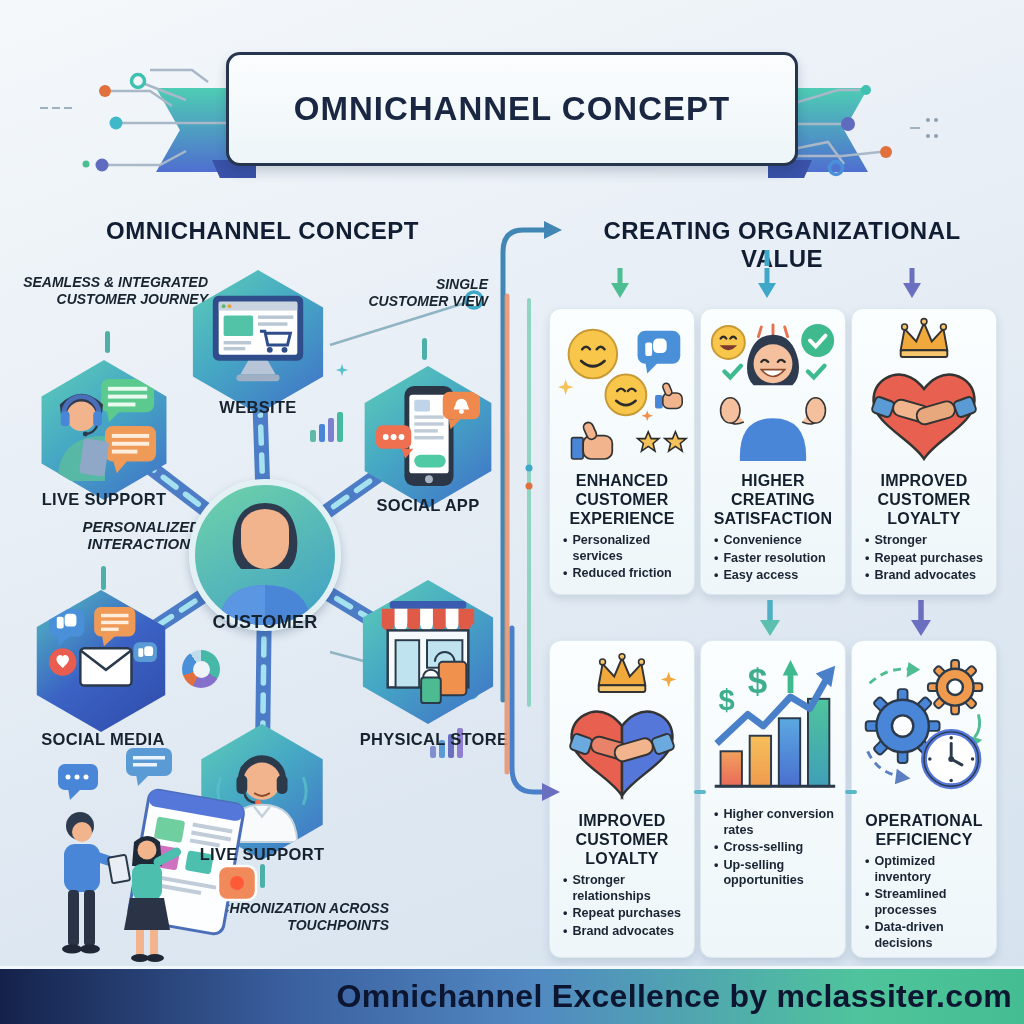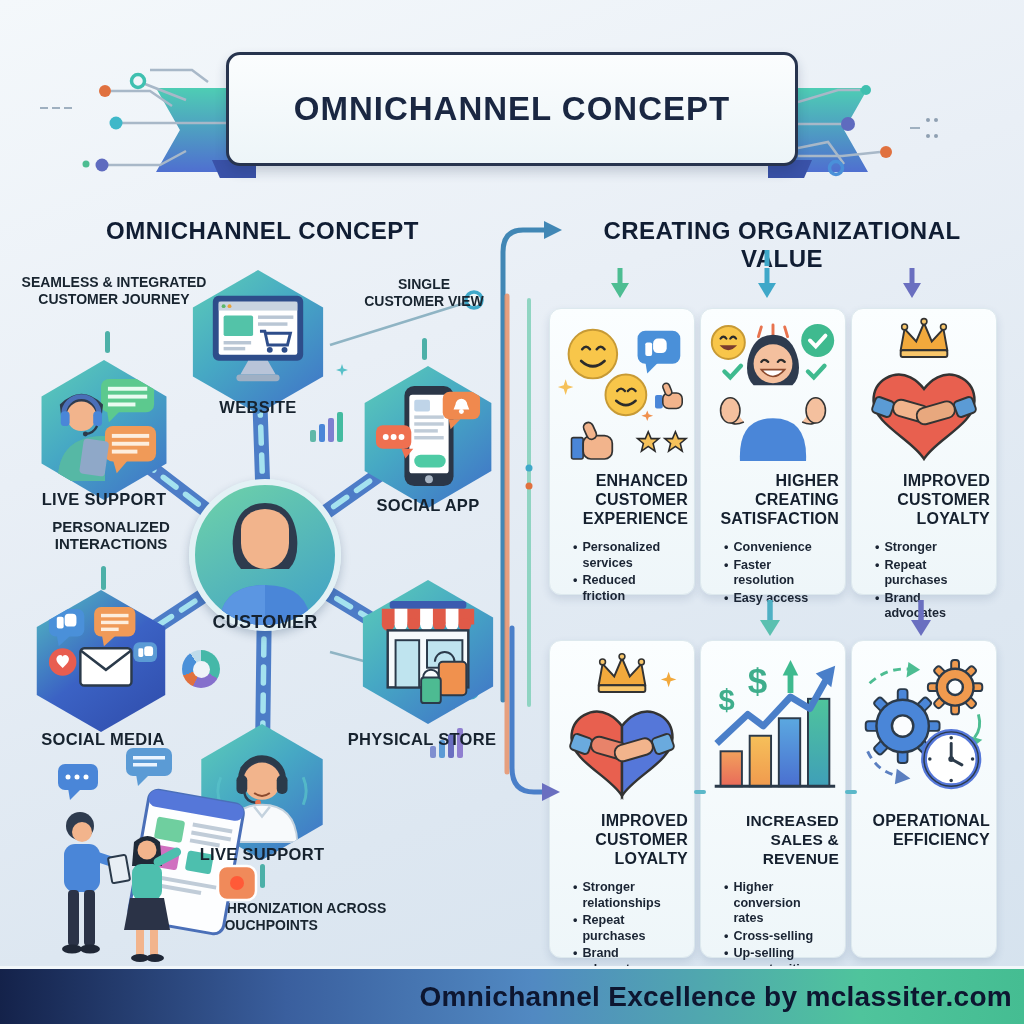--- a/index.html
+++ b/index.html
@@ -14,52 +14,52 @@
   .fold{position:absolute;top:160px;width:44px;height:18px;background:#3a52a8;z-index:2;}
   .fold.l{left:212px;clip-path:polygon(0 0,100% 0,100% 100%,18% 100%);}
   .fold.r{left:768px;clip-path:polygon(0 0,100% 0,82% 100%,0 100%);}
   .ribbon-box{position:absolute;left:226px;top:52px;width:572px;height:114px;z-index:3;
     background:linear-gradient(180deg,#fbfdfe,#edf5f8);border:3px solid #27344e;border-radius:14px;
     box-shadow:0 6px 12px rgba(25,45,80,.2);display:flex;flex-direction:column;justify-content:center;align-items:center;}
   .ribbon-box div{font-size:33px;font-weight:800;letter-spacing:1px;color:#1a2742;line-height:42px;}
   
   .sec-h{position:absolute;font-size:24px;font-weight:800;color:#101d33;letter-spacing:.5px;text-align:center;z-index:4;}
   
-  .ann{position:absolute;font-weight:800;color:#18242f;text-align:center;z-index:5;font-size:14px;line-height:17px;}
+  .ann{position:absolute;font-weight:800;color:#18242f;text-align:right;z-index:5;font-size:14px;line-height:17px;font-style:italic;}
   .nlabel{position:absolute;font-size:16.5px;font-weight:800;color:#16222e;text-align:center;z-index:6;letter-spacing:.3px;}
   
   .hex{position:absolute;clip-path:polygon(50% 0%,94% 26%,94% 74%,50% 100%,6% 74%,6% 26%);
     background:linear-gradient(140deg,#5ed0b6 0%,#46a8c4 45%,#3f6cc8 100%);z-index:5;
     display:flex;align-items:center;justify-content:center;}
   .hex--dark{background:linear-gradient(140deg,#54c4c0 0%,#3b62c4 50%,#2e4aa8 100%);}
   .circle-node{position:absolute;border-radius:50%;border:6px solid #e3f1f5;
     background:linear-gradient(150deg,#6fd3a8,#3f9fc8);z-index:6;overflow:hidden;
     box-shadow:0 4px 10px rgba(25,55,90,.25);}
   
   .vcard{position:absolute;width:146px;background:linear-gradient(180deg,#fbfeff,#eef6f9);
     border:1px solid #dde9ee;border-radius:12px;box-shadow:0 4px 9px rgba(40,70,110,.14);z-index:5;
     padding:8px 4px 6px 4px;}
-  .vcard .ttl{font-size:16px;line-height:19px;font-weight:800;color:#15202e;text-align:right;margin:6px 2px 5px 2px;letter-spacing:.2px;}
-  .vcard ul{list-style:none;margin:12px;padding:0 3px 0 7px;}
+  .vcard .ttl{font-size:16px;line-height:19px;font-weight:800;color:#15202e;text-align:center;margin:6px 2px 5px 2px;letter-spacing:.2px;}
+  .vcard ul{list-style:none;margin:2px;padding:0 3px 0 7px;}
   .vcard li{font-size:12.6px;line-height:15.5px;font-weight:700;color:#1a2433;display:flex;margin-bottom:2px;}
   .vcard li::before{content:"•";margin-right:5px;}
   
   .bars{position:absolute;display:flex;align-items:flex-end;gap:3px;z-index:4;}
   .bars span{width:6px;border-radius:2px;display:block;}
   .donut{position:absolute;width:38px;height:38px;border-radius:50%;z-index:4;
     background:conic-gradient(#45b8a8 0 120deg,#8570cc 120deg 205deg,#e0713f 205deg 250deg,#4a90d9 250deg 325deg,#bfdcea 325deg 360deg);
     display:flex;align-items:center;justify-content:center;}
   .donut i{width:17px;height:17px;border-radius:50%;background:#eef3f8;display:block;}
   .spark{position:absolute;z-index:4;clip-path:polygon(50% 0,62% 38%,100% 50%,62% 62%,50% 100%,38% 62%,0 50%,38% 38%);}
   .dash-v{position:absolute;width:5px;border-radius:3px;background:#4db0a8;z-index:4;}
   
   #footer{position:absolute;left:0;bottom:0;width:1024px;height:58px;z-index:8;
     background:linear-gradient(90deg,#14224a 0%,#3a5f9e 28%,#5189c2 52%,#4fc49c 84%,#45bd92 100%);
     display:flex;align-items:center;justify-content:flex-end;padding-right:12px;border-top:3px solid #f2f7fa;}
-  #footer div{font-size:28px;font-weight:700;color:#0d1630;letter-spacing:.3px;}
+  #footer div{font-size:32px;font-weight:700;color:#0d1630;letter-spacing:.3px;}
   .lay{position:absolute;left:0;top:0;z-index:3;pointer-events:none;}
 </style>
 </head>
 <body>
 
 <div id="canvas">
 
   <svg class="lay" style="left:0;top:60px" width="230" height="130" viewBox="0 0 230 130">
     <g stroke="#a8b8c8" stroke-width="2.5" fill="none">
       <path d="M111,31 L150,31 L172,46"></path>
@@ -282,21 +282,21 @@
       </g>
       <rect x="20" y="36" width="82" height="58" fill="#f6fafc" stroke="#2b3a4a" stroke-width="2.5"></rect>
       <rect x="28" y="46" width="24" height="48" fill="#bfe4ef" stroke="#2b3a4a" stroke-width="2"></rect>
       <rect x="60" y="46" width="36" height="28" fill="#bfe4ef" stroke="#2b3a4a" stroke-width="2"></rect>
       <path d="M68,68 a10,10 0 0 1 20,0" fill="none" stroke="#2b3a4a" stroke-width="2"></path>
       <rect x="72" y="68" width="28" height="34" rx="4" fill="#f0914e" stroke="#2b3a4a" stroke-width="2"></rect>
       <path d="M56,84 a8,8 0 0 1 16,0" fill="none" stroke="#2b3a4a" stroke-width="2"></path>
       <rect x="54" y="84" width="20" height="26" rx="3" fill="#4dbb92" stroke="#2b3a4a" stroke-width="2"></rect>
     </svg>
   </div>
-  <div class="nlabel" style="left:340px;top:730px;width:164px">PHYSICAL STORE</div>
+  <div class="nlabel" style="left:352px;top:730px;width:164px">PHYSICAL STORE</div>
 
   <div class="hex" style="left:193px;top:724px;width:138px;height:136px">
     <svg width="110" height="108" viewBox="0 0 112 110">
       <g stroke="#57c0c8" stroke-width="3" fill="none" opacity=".8">
         <path d="M14,40 q-6,14 0,28"></path>
           <path d="M98,40 q6,14 0,28"></path>
       </g>
       <path d="M34,30 q22,-22 44,2 l-3,20 h-38 z" fill="#2e3b4e"></path>
       <circle cx="56" cy="44" r="19" fill="#f2b48c"></circle>
       <path d="M34,42 a22,22 0 0 1 44,0" fill="none" stroke="#2b3a4a" stroke-width="5"></path>
@@ -571,21 +571,20 @@
           </linearGradient>
       </defs>
       <rect x="16" y="104" width="22" height="36" fill="url(#b1)" stroke="#2b3a4a" stroke-width="2"></rect>
       <rect x="46" y="88" width="22" height="52" fill="url(#b2)" stroke="#2b3a4a" stroke-width="2"></rect>
       <rect x="76" y="70" width="22" height="70" fill="url(#b3)" stroke="#2b3a4a" stroke-width="2"></rect>
       <rect x="106" y="50" width="22" height="90" fill="url(#b4)" stroke="#2b3a4a" stroke-width="2"></rect>
       <path d="M10,140 L134,140" stroke="#2b3a4a" stroke-width="3"></path>
       <path d="M12,96 L44,66 L60,78 L88,48 L108,60 L126,28" fill="none" stroke="#4a7fc9" stroke-width="7" stroke-linejoin="round"></path>
       <polygon points="114,24 134,16 130,38" fill="#4a7fc9"></polygon>
     </svg>
-    <div class="ttl" style="font-size:15.5px">INCREASED SALES &amp; REVENUE</div>
     <ul>
       <li>Higher conversion rates</li>
       <li>Cross-selling</li>
       <li>Up-selling opportunities</li>
     </ul>
   </div>
 
   <div class="vcard" style="left:851px;top:640px;height:318px">
     <svg width="136" height="156" viewBox="0 0 140 158">
       <path d="M14,34 q20,-18 44,-14" fill="none" stroke="#4dbd92" stroke-width="3" stroke-dasharray="8 6"></path>
@@ -632,19 +631,24 @@
         <g fill="#2b3a4a">
             <circle cx="0" cy="-22" r="1.8"></circle>
             <circle cx="22" cy="0" r="1.8"></circle>
             <circle cx="0" cy="22" r="1.8"></circle>
             <circle cx="-22" cy="0" r="1.8"></circle>
           </g>
         <circle r="3" fill="#2b3a4a"></circle>
       </g>
     </svg>
     <div class="ttl">OPERATIONAL EFFICIENCY</div>
+    <ul>
+      <li>Optimized inventory</li>
+      <li>Streamlined processes</li>
+      <li>Data-driven decisions</li>
+    </ul>
   </div>
 
   <div id="footer">
     <div>Omnichannel Excellence by mclassiter.com</div>
   </div>
 
 </div>
 
 </body></html>

